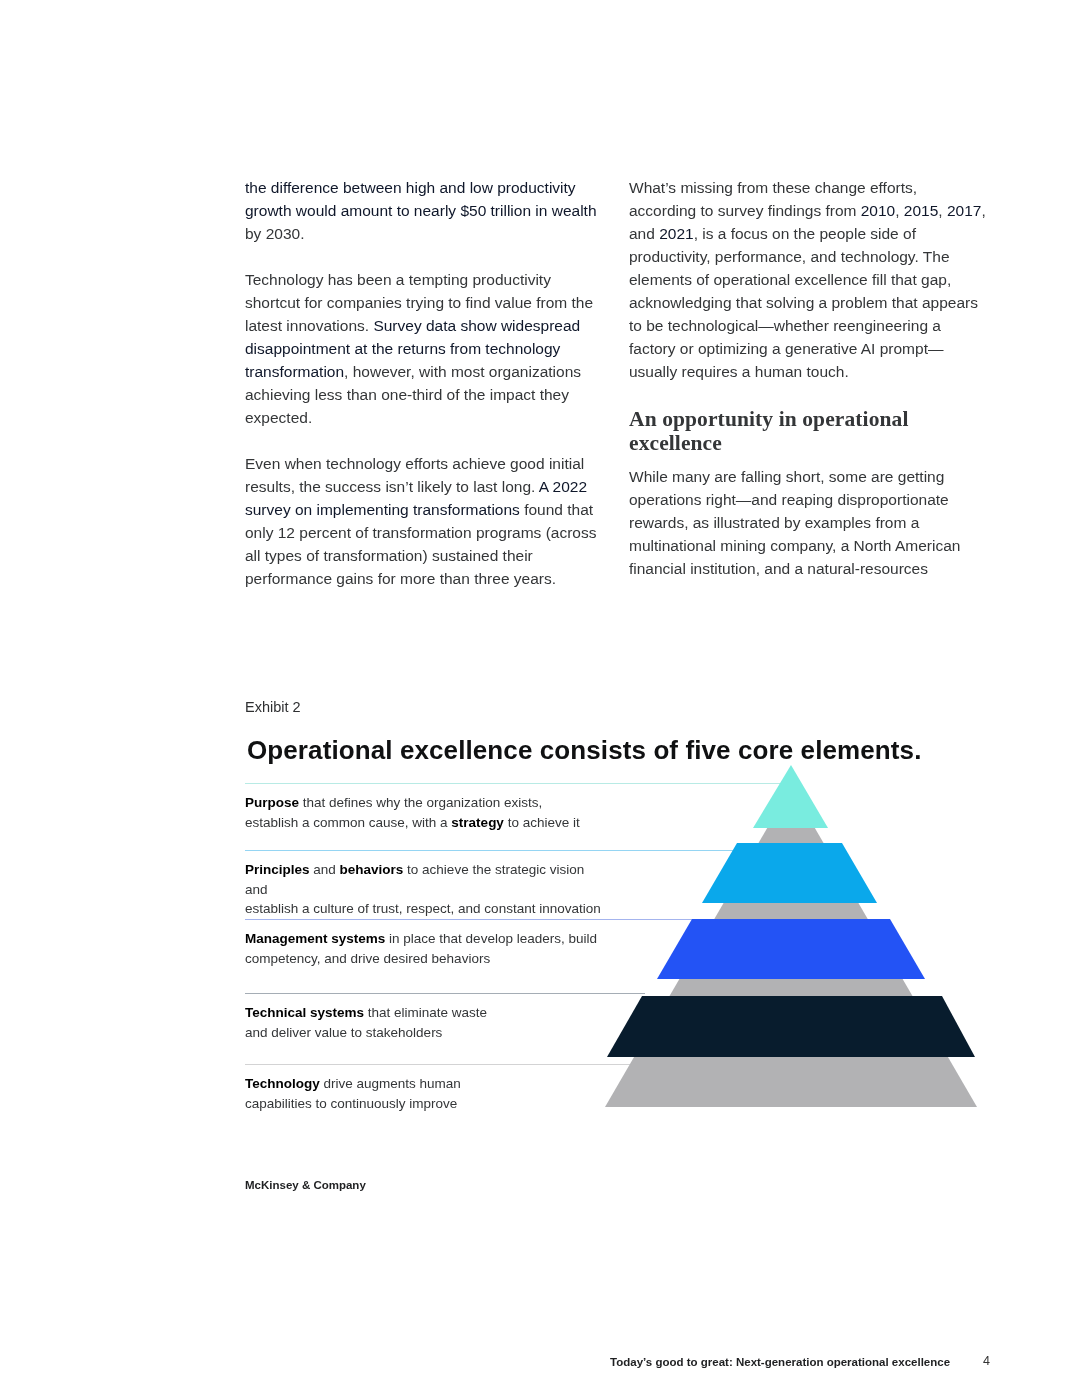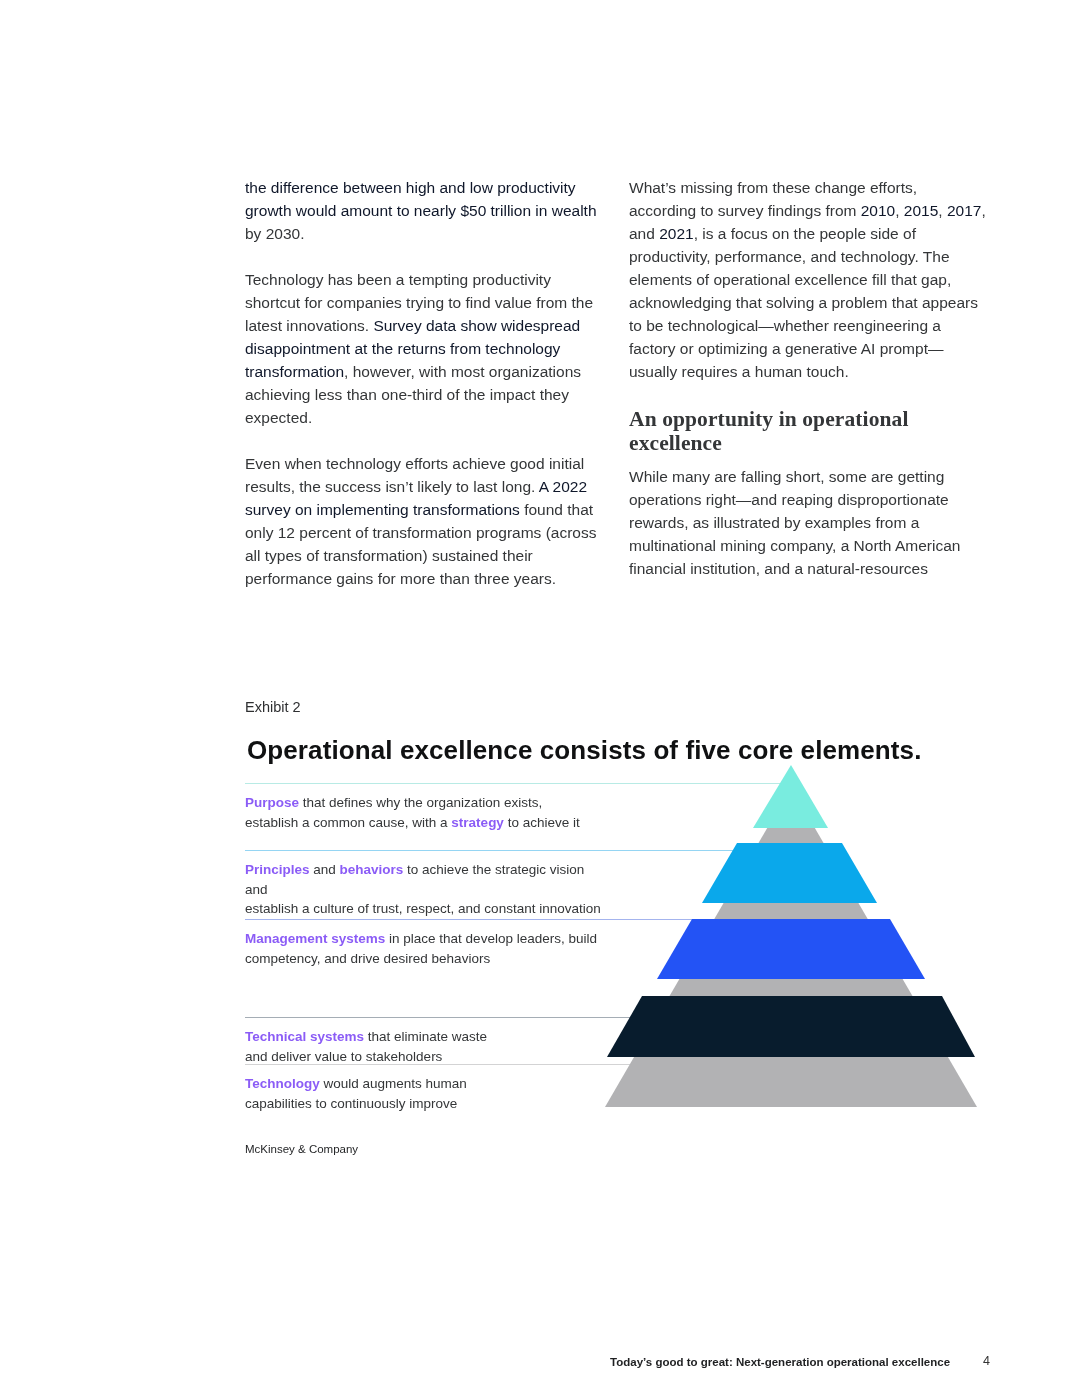--- a/index.html
+++ b/index.html
@@ -6,40 +6,40 @@
   body{width:1080px;height:1398px;position:relative;overflow:hidden;
        font-family:"Liberation Sans","DejaVu Sans",sans-serif;color:#343638;}
   .page{position:absolute;inset:0;}
 
   
   .col{position:absolute;top:176px;width:358px;font-size:15.5px;line-height:23px;}
   .col-left{left:245px;}
   .col-right{left:629px;}
   .para{margin:0 0 23px 0;}
   .seg-plain{color:#343638;}
-  .seg-bold{font-weight:bold;color:#8b5cf6;}
+  .seg-bold{font-weight:bold;color:#000000;}
   .seg-link{color:#0f172a;text-decoration:none;cursor:pointer;}
 
   .section-heading{font-family:"Liberation Serif","DejaVu Serif",serif;
        font-weight:bold;font-size:21.5px;line-height:24px;color:#1c1c1c;
        margin:24px 0 10px 0;letter-spacing:.1px;}
 
   
   .exhibit-label{position:absolute;left:245px;top:699px;font-size:14.5px;color:#2e2f31;}
   .exhibit-title{position:absolute;left:247px;top:735px;font-size:26px;font-weight:bold;color:#101112;letter-spacing:.1px;}
   .ex-row{position:absolute;left:245px;font-size:13.5px;line-height:19.5px;color:#3a3c3e;}
   .ex-row .rule{height:1px;margin-bottom:9px;}
   .ex-row .row-text{max-width:360px;}
   #ex-row-0{top:783px;} #ex-row-0 .rule{width:535px;}
   #ex-row-1{top:850px;} #ex-row-1 .rule{width:490px;}
   #ex-row-2{top:919px;} #ex-row-2 .rule{width:450px;}
-  #ex-row-3{top:993px;margin-top:24px;} #ex-row-3 .rule{width:400px;}
+  #ex-row-3{top:993px;} #ex-row-3 .rule{width:400px;}
   #ex-row-4{top:1064px;} #ex-row-4 .rule{width:386px;}
   .pyramid{position:absolute;left:600px;top:755px;width:390px;height:360px;}
-  .exhibit-source{position:absolute;left:245px;top:1143px;font-size:11.5px;font-weight:normal;color:#1f2022;}
+  .exhibit-source{position:absolute;left:245px;top:1179px;font-size:11.5px;font-weight:bold;color:#1f2022;}
 
   
   .footer{position:absolute;top:1354px;right:90px;display:flex;align-items:flex-end;}
   .footer-title{font-size:11.5px;font-weight:bold;color:#1f2022;}
   .footer-page{font-size:12.5px;color:#333;margin-left:33px;}
 </style>
 </head>
 <body>
 
 <div class="page">
@@ -70,21 +70,21 @@
   <div class="ex-row" id="ex-row-2">
     <div class="rule" style="background: rgb(164, 180, 238);"></div>
     <div class="row-text"><span class="seg-bold">Management systems</span><span class="seg-plain"> in place that develop leaders, build</span><br><span class="seg-plain">competency, and drive desired behaviors</span></div>
   </div>
   <div class="ex-row" id="ex-row-3">
     <div class="rule" style="background: rgb(165, 173, 181);"></div>
     <div class="row-text"><span class="seg-bold">Technical systems</span><span class="seg-plain"> that eliminate waste</span><br><span class="seg-plain">and deliver value to stakeholders</span></div>
   </div>
   <div class="ex-row" id="ex-row-4">
     <div class="rule" style="background: rgb(211, 211, 212);"></div>
-    <div class="row-text"><span class="seg-bold">Technology</span><span class="seg-plain"> would augments human</span><br><span class="seg-plain">capabilities to continuously improve</span></div>
+    <div class="row-text"><span class="seg-bold">Technology</span><span class="seg-plain"> drive augments human</span><br><span class="seg-plain">capabilities to continuously improve</span></div>
   </div>
 
   <svg class="pyramid" viewBox="0 0 390 360" aria-hidden="true">
     <polygon points="191,32 377,352 5,352" fill="#b2b2b4"></polygon>
     <polygon points="191,10 228,73 153,73" fill="#79ecdf"></polygon>
     <polygon points="137,88 242,88 277,148 102,148" fill="#0aa8eb"></polygon>
     <polygon points="92,164 290,164 325,224 57,224" fill="#2353f5"></polygon>
     <polygon points="42,241 342,241 375,302 7,302" fill="#081c2d"></polygon>
   </svg>
 

